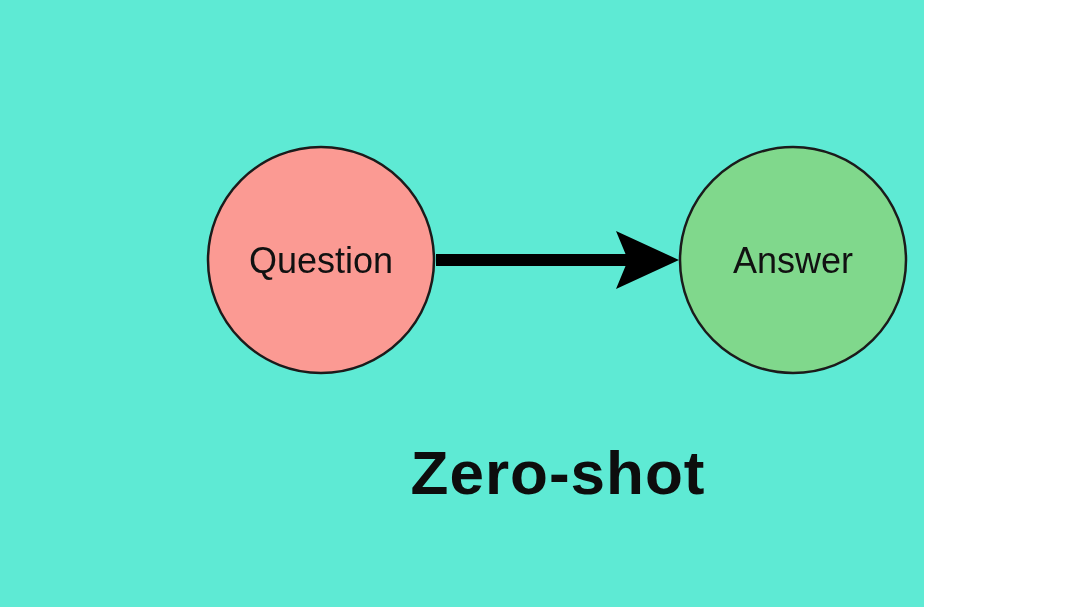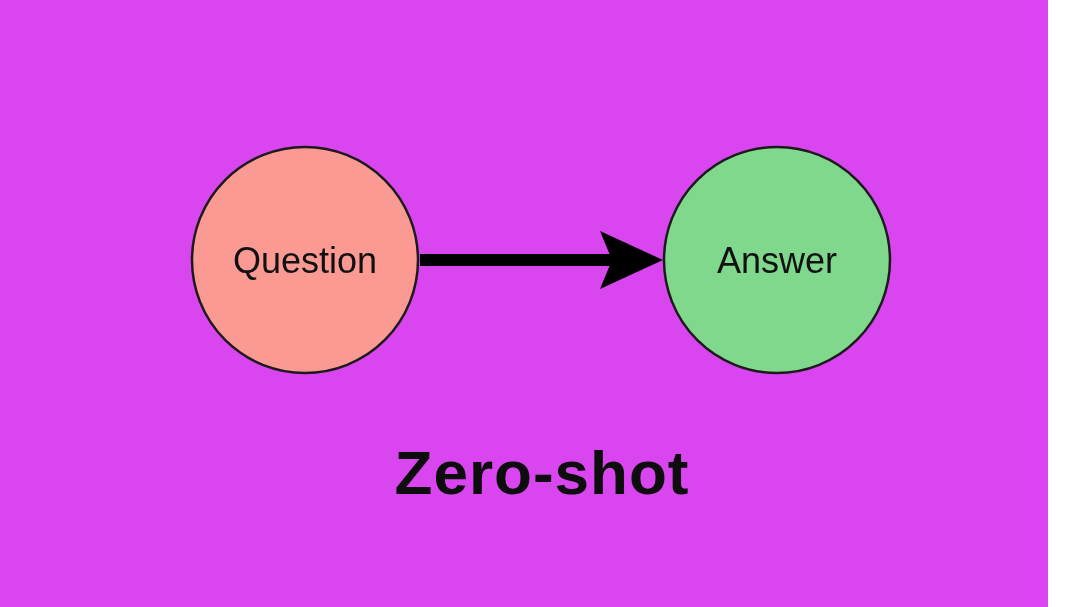--- a/index.html
+++ b/index.html
@@ -2,25 +2,26 @@
 <html><head>
 <meta charset="utf-8">
 <style>
   html, body {
     margin: 0;
     padding: 0;
     background: #ffffff;
   }
   .canvas {
     position: relative;
-    width: 1048px;
+    width: 908px;
     height: 607px;
-    background: #d946ef;
+    background: #5eead4;
     overflow: hidden;
     font-family: "Liberation Sans", sans-serif;
+    padding-left: 16px;
   }
   svg {
     display: block;
     width: 1080px;
     height: 607px;
   }
   .node-label {
     font-family: "Liberation Sans", sans-serif;
     font-size: 36px;
     font-weight: 400;

